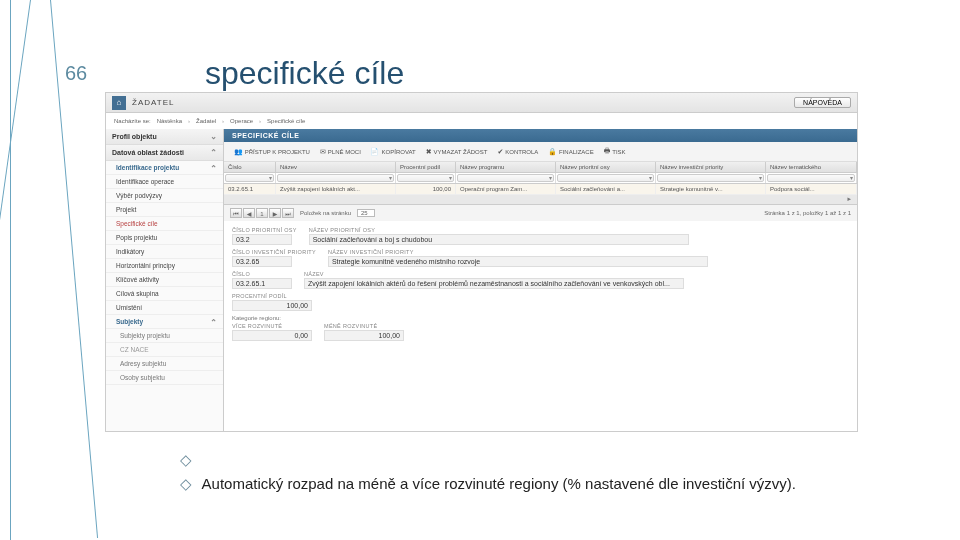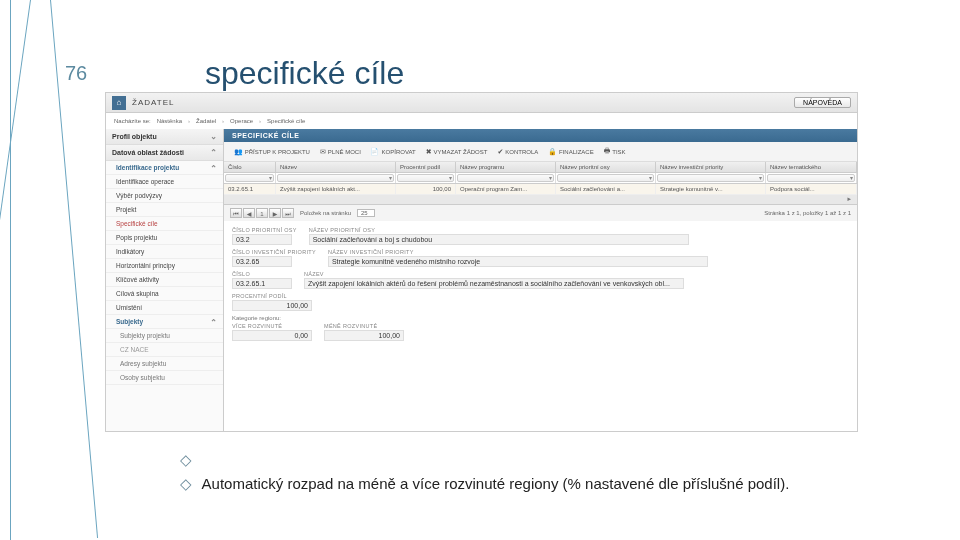--- a/index.html
+++ b/index.html
@@ -58,21 +58,21 @@
   .notes .row { display:flex; gap:10px; margin-bottom:4px; }
   .notes .diam { color:#6a8a9a; flex-shrink:0; }
 </style>
 </head>
 <body>
 
 <div class="deco-line deco1"></div>
 <div class="deco-line deco2"></div>
 <div class="deco-line deco3"></div>
 
-<div class="slide-num">76</div>
+<div class="slide-num">66</div>
 <div class="slide-title">specifické cíle</div>
 
 <div class="app">
   <div class="topbar">
     <div class="topbar-left">
       <div class="home-btn">⌂</div>
       <div class="topbar-tab">ŽADATEL</div>
     </div>
     <div class="help-btn">NÁPOVĚDA</div>
   </div>
@@ -253,15 +253,15 @@
     </div>
   </div>
 </div>
 
 <div class="notes">
   <div class="row">
       <span class="diam">◇</span>
     </div>
   <div class="row">
       <span class="diam">◇</span>
-      <span>Automatický rozpad na méně a více rozvinuté regiony (% nastavené dle příslušné podíl).</span>
+      <span>Automatický rozpad na méně a více rozvinuté regiony (% nastavené dle investiční výzvy).</span>
     </div>
 </div>
 
 </body></html>

